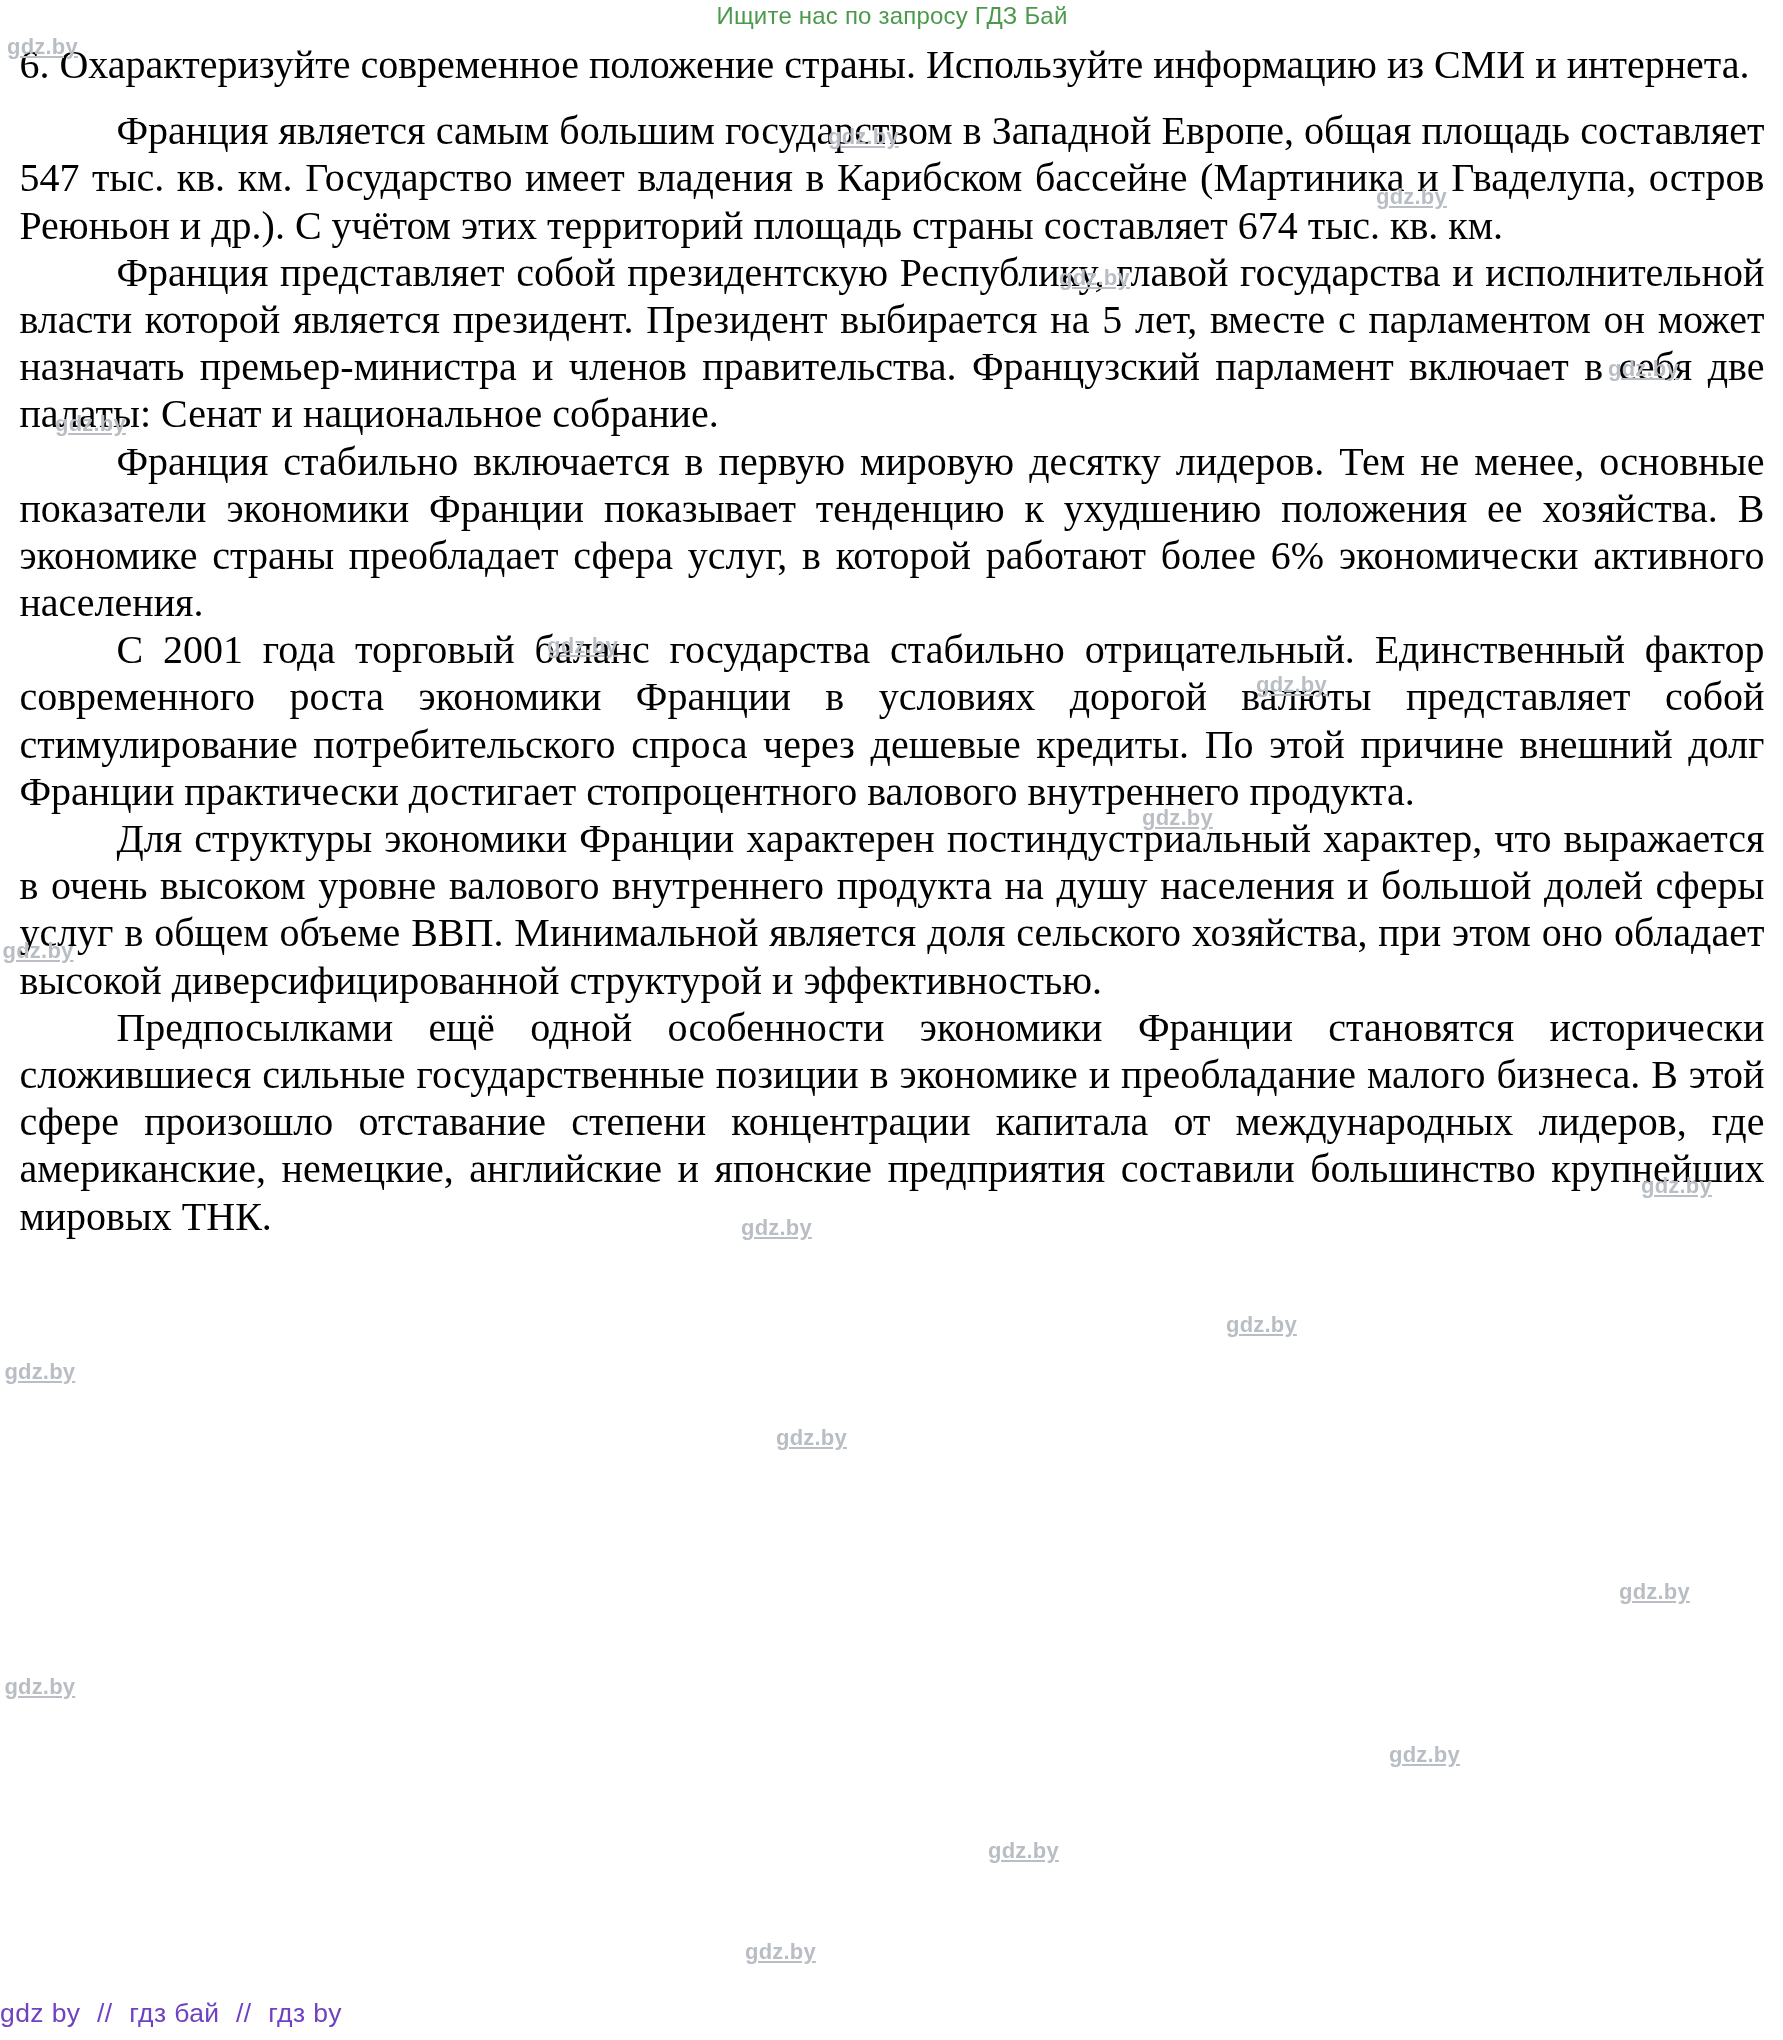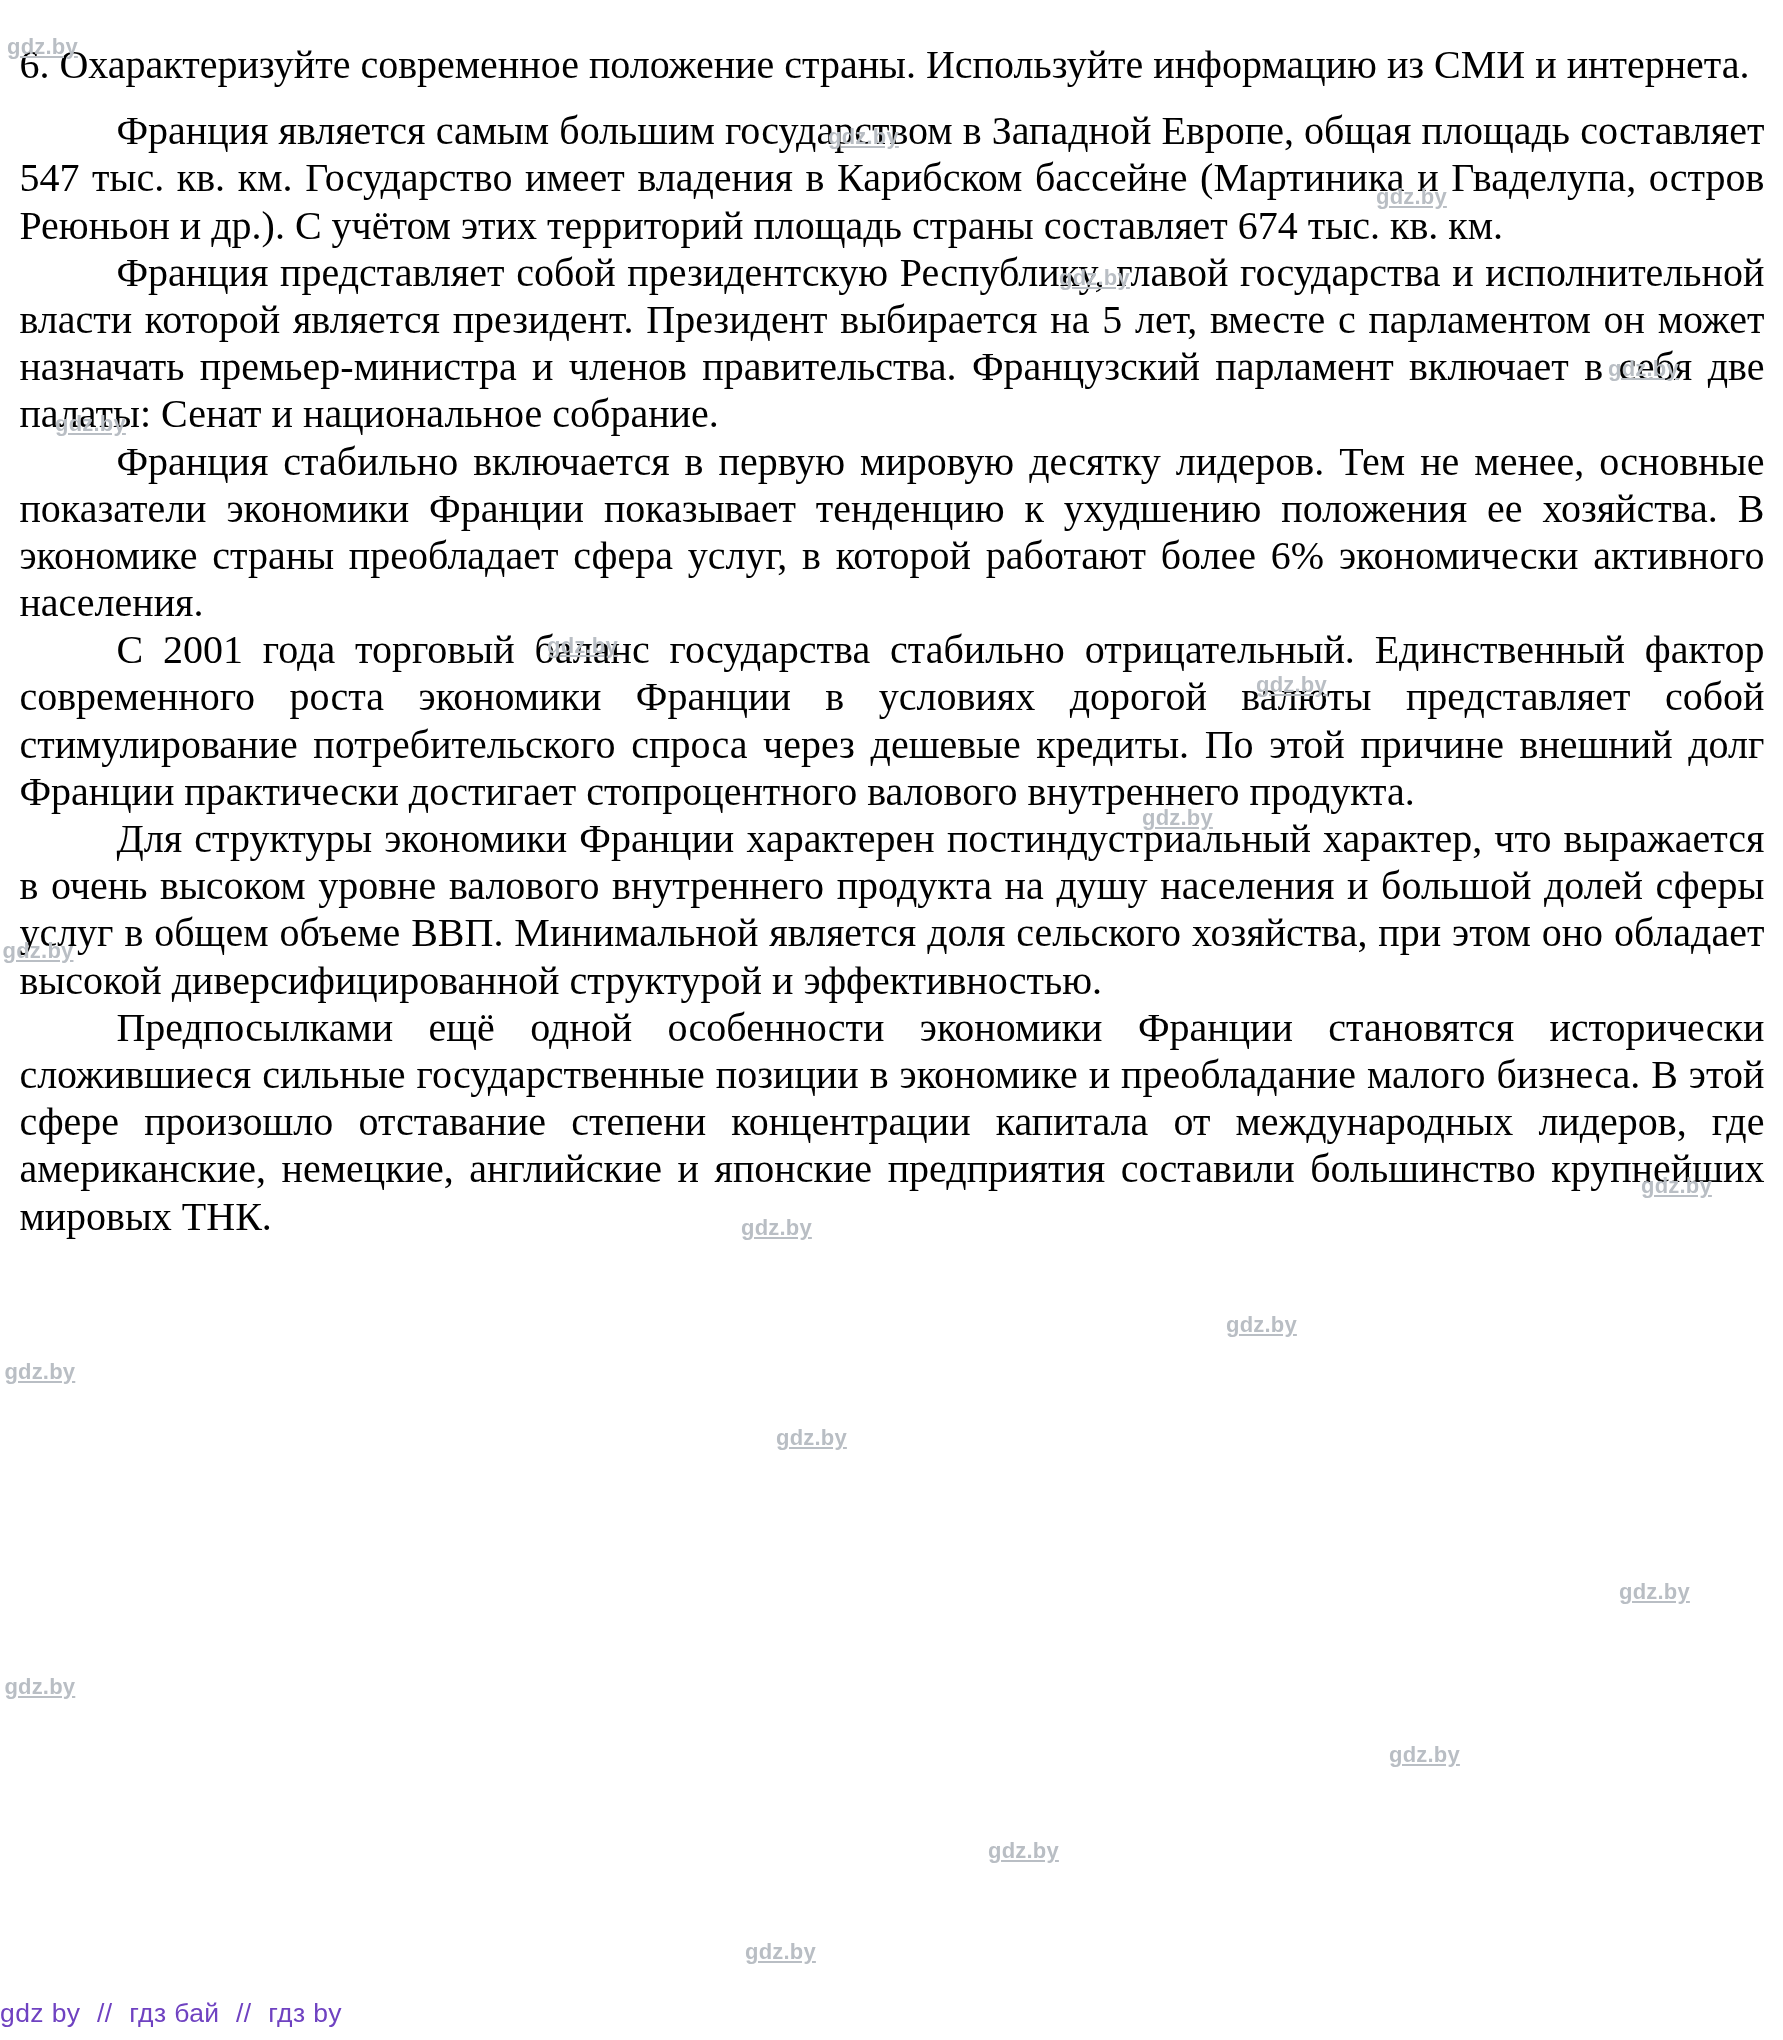--- a/index.html
+++ b/index.html
@@ -87,20 +87,21 @@
     opacity: 0.6;
   }
 </style>
 </head>
 <body>
 
 <div class="page">
 
   <div class="corner-mark"></div>
 
+  <div class="top-banner">Ищите нас по запросу ГДЗ Бай</div>
 
   <div class="content">
     <p class="q">6. Охарактеризуйте современное положение страны. Используйте информацию из СМИ и интернета.</p>
     <p class="indent">Франция является самым большим государством в Западной Европе, общая площадь составляет 547 тыс. кв. км. Государство имеет владения в Карибском бассейне (Мартиника и Гваделупа, остров Реюньон и др.). С учётом этих территорий площадь страны составляет 674 тыс. кв. км.</p>
     <p class="indent">Франция представляет собой президентскую Республику, главой государства и исполнительной власти которой является президент. Президент выбирается на 5 лет, вместе с парламентом он может назначать премьер-министра и членов правительства. Французский парламент включает в себя две палаты: Сенат и национальное собрание.</p>
     <p class="indent">Франция стабильно включается в первую мировую десятку лидеров. Тем не менее, основные показатели экономики Франции показывает тенденцию к ухудшению положения ее хозяйства. В экономике страны преобладает сфера услуг, в которой работают более 6% экономически активного населения.</p>
     <p class="indent">С 2001 года торговый баланс государства стабильно отрицательный. Единственный фактор современного роста экономики Франции в условиях дорогой валюты представляет собой стимулирование потребительского спроса через дешевые кредиты. По этой причине внешний долг Франции практически достигает стопроцентного валового внутреннего продукта.</p>
     <p class="indent">Для структуры экономики Франции характерен постиндустриальный характер, что выражается в очень высоком уровне валового внутреннего продукта на душу населения и большой долей сферы услуг в общем объеме ВВП. Минимальной является доля сельского хозяйства, при этом оно обладает высокой диверсифицированной структурой и эффективностью.</p>
     <p class="indent">Предпосылками ещё одной особенности экономики Франции становятся исторически сложившиеся сильные государственные позиции в экономике и преобладание малого бизнеса. В этой сфере произошло отставание степени концентрации капитала от международных лидеров, где американские, немецкие, английские и японские предприятия составили большинство крупнейших мировых ТНК.</p>
   </div>

